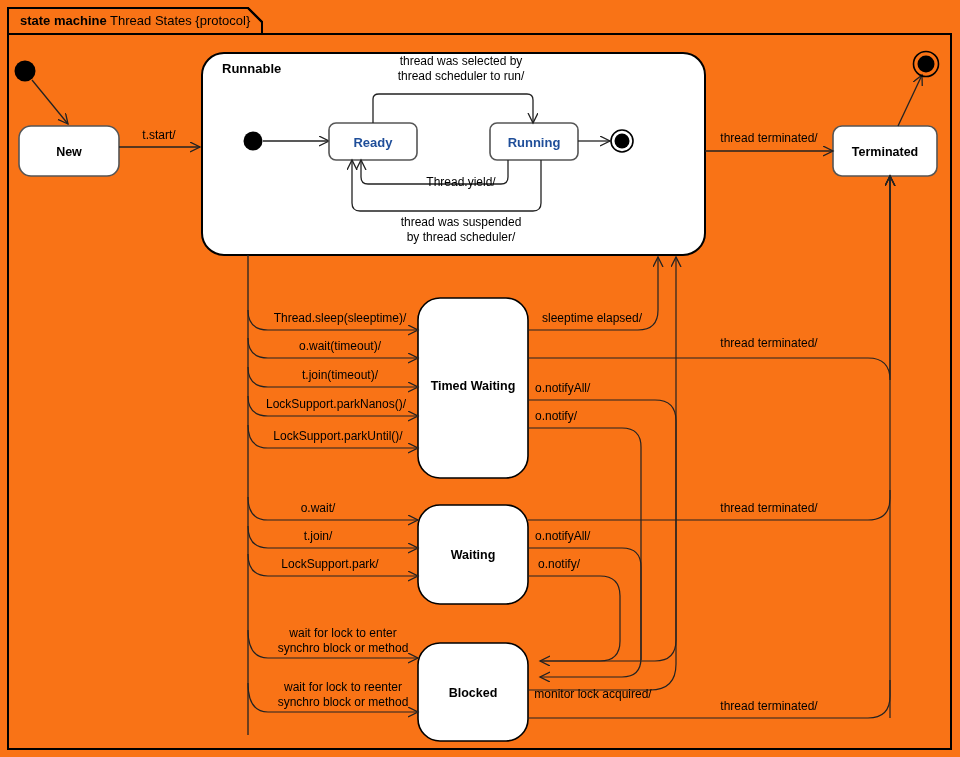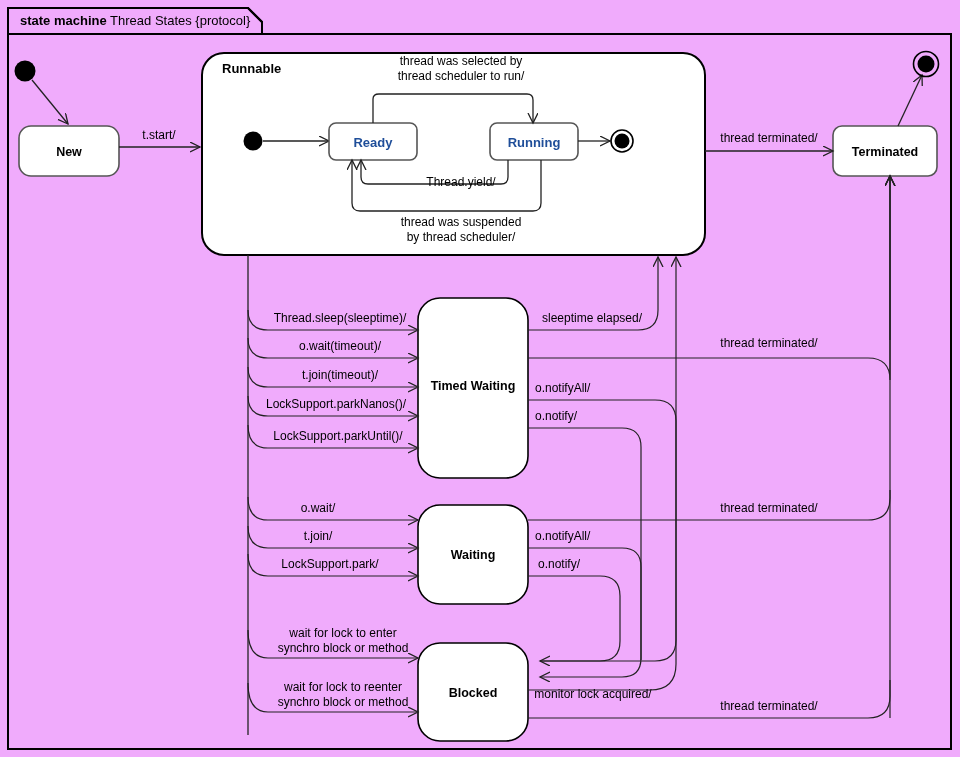--- a/index.html
+++ b/index.html
@@ -7,21 +7,21 @@
     padding: 0;
     background: #ffffff;
   }
   body {
     font-family: "Liberation Sans", sans-serif;
   }
   #diagram-root {
     position: relative;
     width: 960px;
     height: 757px;
-    background: #f0abfc;
+    background: #f97316;
   }
   svg { display: block; }
 
   .frame-line     { fill: none; stroke: #000000; stroke-width: 2; }
   .state-box      { fill: #ffffff; stroke: #555555; stroke-width: 1.6; }
   .state-box-dark { fill: #ffffff; stroke: #000000; stroke-width: 1.6; }
   .composite-box  { fill: #ffffff; stroke: #000000; stroke-width: 2; }
   .edge           { fill: none; stroke: #222222; stroke-width: 1.3; }
   .edge-thin      { fill: none; stroke: #222222; stroke-width: 1.2; }
   .node-dot       { fill: #000000; stroke: none; }

